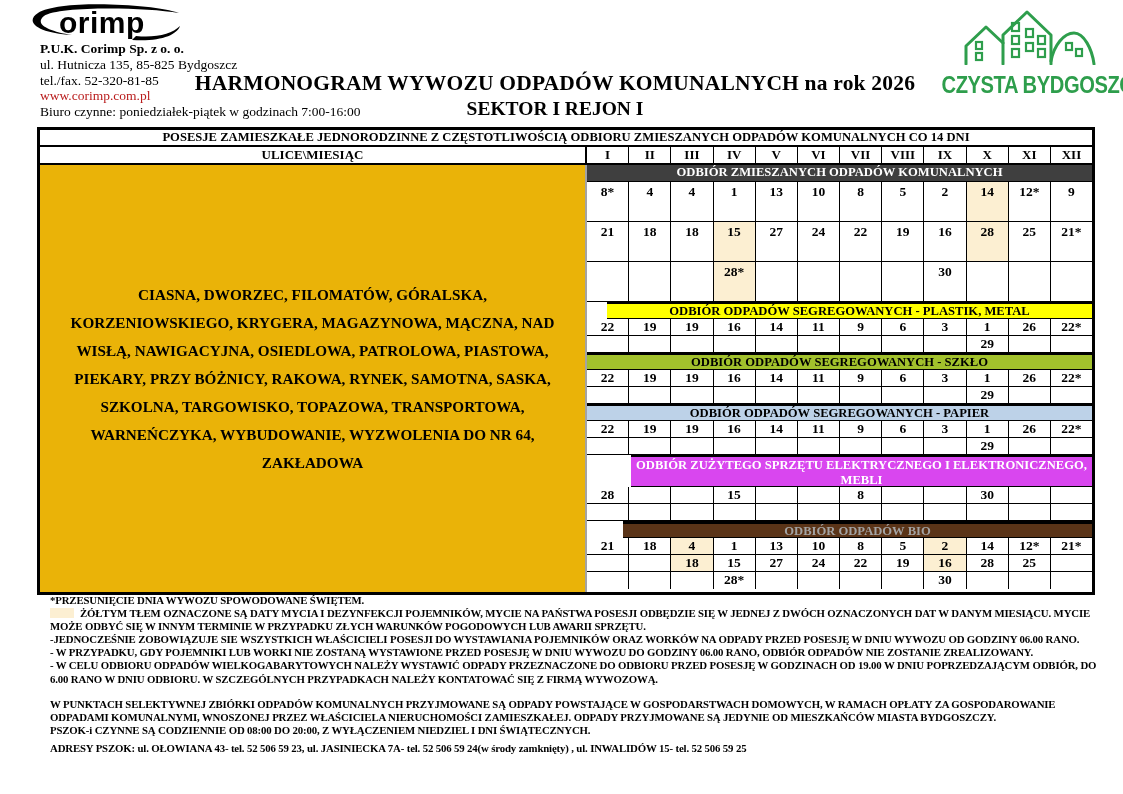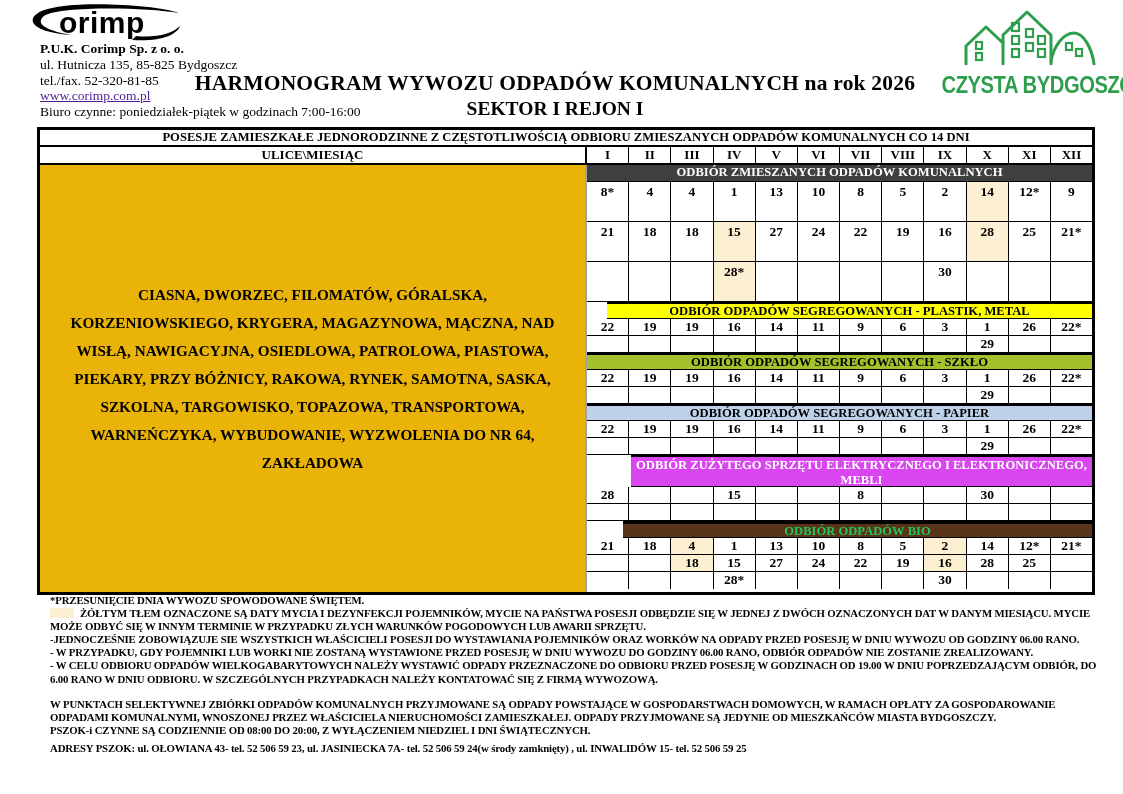--- a/index.html
+++ b/index.html
@@ -5,21 +5,21 @@
   *{margin:0;padding:0;box-sizing:border-box}
   html,body{background:#fff}
   body{width:1123px;height:794px;position:relative;overflow:hidden;
        font-family:"Liberation Serif","DejaVu Serif",serif;color:#000}
   .page{position:absolute;inset:0;background:#fff}
 
   
   .corimp-logo{position:absolute;left:26px;top:3px}
   .company{position:absolute;left:40px;top:41px;font-size:13.5px;line-height:15.8px;white-space:nowrap}
   .company .bold{font-weight:bold}
-  .company .link{text-decoration:underline;color:#4c1d95;cursor:pointer}
+  .company .link{color:#b91c1c;cursor:pointer}
   .titleblock{position:absolute;left:165px;top:71px;width:780px;text-align:center}
   .title{font-size:21.5px;font-weight:bold;letter-spacing:0.2px}
   .subtitle{font-size:19.5px;font-weight:bold;margin-top:2px}
   .brand{position:absolute;left:926px;top:5px;width:194px;text-align:center}
   .brand-text{margin-top:2px;font-family:"Liberation Sans","DejaVu Sans",sans-serif;
       font-weight:bold;font-size:24px;letter-spacing:-0.5px;white-space:nowrap;
       transform:scaleX(0.84);transform-origin:50% 50%}
 
   
   .sched{position:absolute;left:37px;top:127px;width:1058px;border:3px solid #000;background:#fff}
@@ -292,21 +292,21 @@
               <div class="dcell"></div>
               <div class="dcell"></div>
               <div class="dcell"></div>
               <div class="dcell"></div>
               <div class="dcell"></div>
               <div class="dcell"></div>
               <div class="dcell"></div>
             </div>
           </div>
           <div class="section">
-            <div class="shead thick" style="background: rgb(90, 52, 24); color: #22c55e; margin-left: 36px;">ODBIÓR ODPADÓW BIO</div>
+            <div class="shead thick" style="background: rgb(90, 52, 24); color: #a3a3a3; margin-left: 36px;">ODBIÓR ODPADÓW BIO</div>
             <div class="srow">
               <div class="dcell">21</div>
               <div class="dcell">18</div>
               <div class="dcell hl">4</div>
               <div class="dcell">1</div>
               <div class="dcell">13</div>
               <div class="dcell">10</div>
               <div class="dcell">8</div>
               <div class="dcell">5</div>
               <div class="dcell hl">2</div>

